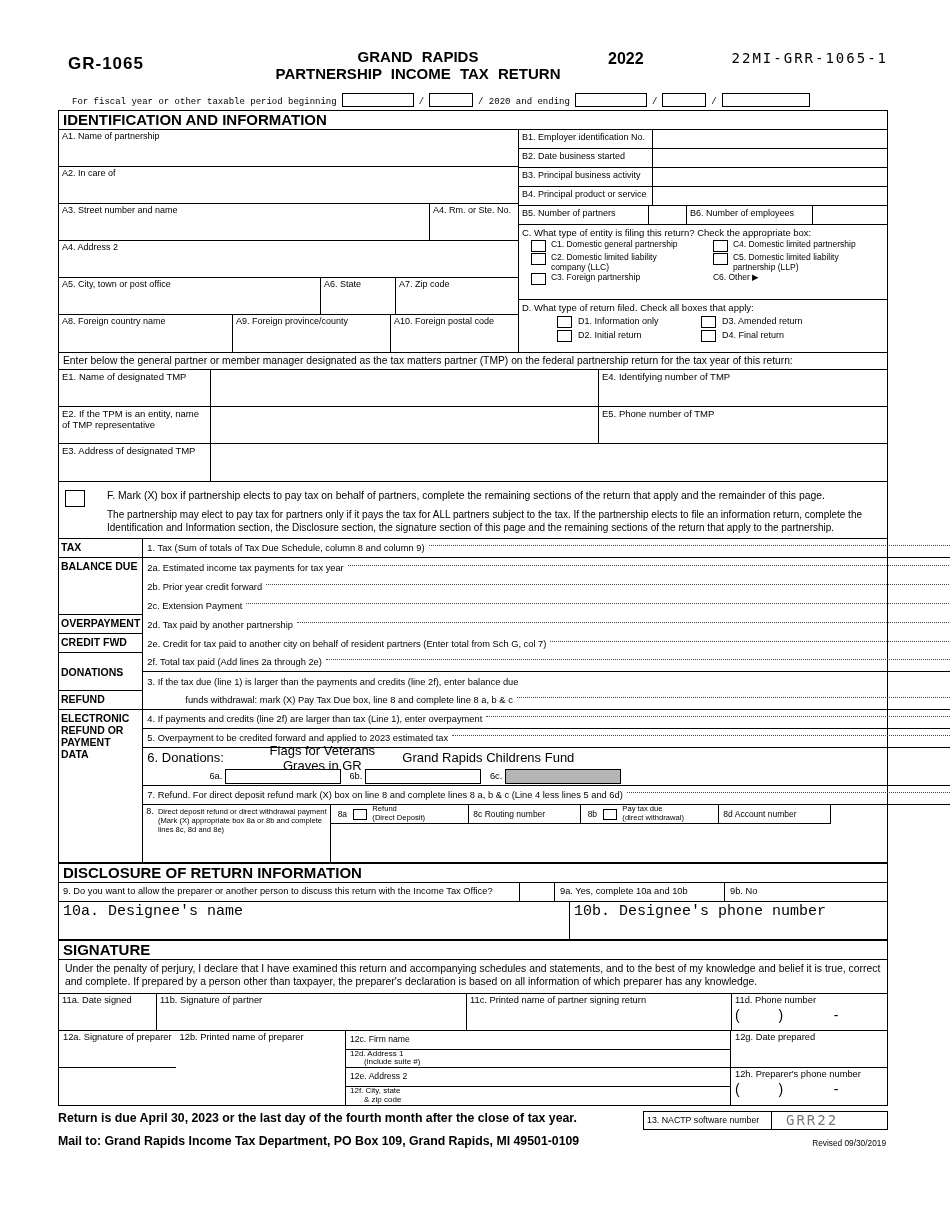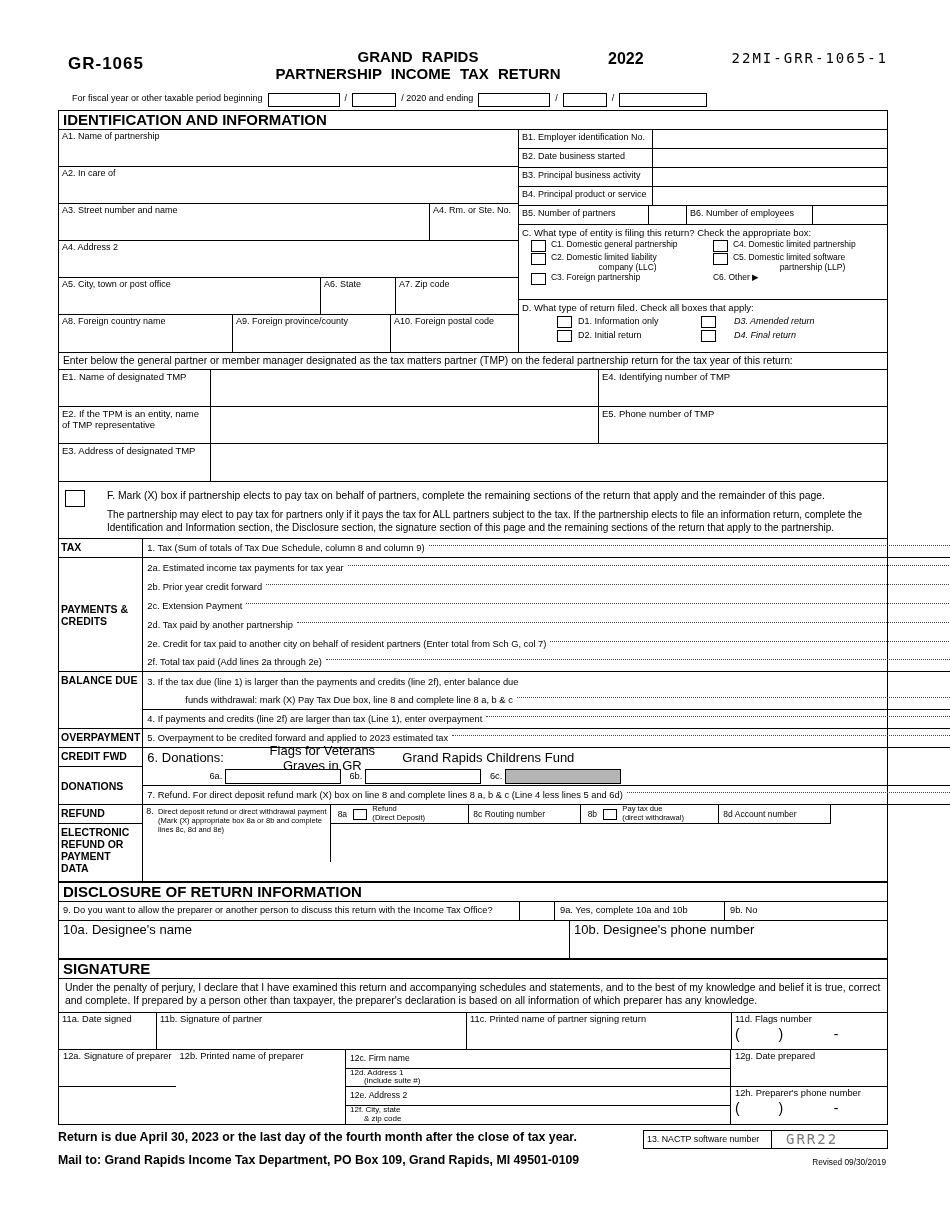--- a/index.html
+++ b/index.html
@@ -7,21 +7,21 @@
   .page{position:absolute;left:58px;top:44px;width:830px;}
 
   
   .hdr{position:relative;height:48px;}
   .hdr-form{position:absolute;left:10px;top:10px;font-size:17px;font-weight:bold;letter-spacing:1px;}
   .hdr-center{position:absolute;left:150px;top:4px;width:420px;text-align:center;font-weight:bold;font-size:15px;line-height:17px;word-spacing:5px;}
   .hdr-year{position:absolute;left:550px;top:6px;font-size:16px;font-weight:bold;}
   .hdr-code{position:absolute;right:0;top:6px;font-family:"DejaVu Sans Mono",monospace;font-size:14px;letter-spacing:2px;}
 
   
-  .fiscal{display:flex;align-items:flex-start;gap:5px;font-size:9px;padding:1px 0 3px 14px;}
+  .fiscal{display:flex;align-items:flex-end;gap:5px;font-size:9px;padding:1px 0 3px 14px;font-family:Liberation Mono, monospace;}
   .fbox{border:1px solid #000;height:14px;background:#fff;}
   .fb70{width:72px}.fb42{width:44px}.fb88{width:88px}
 
   
   .sec-title{border:1.6px solid #000;font-weight:bold;font-size:15px;line-height:18px;padding:0 4px;background:#fff;}
   .bx{border:1.6px solid #000;border-top:none;background:#fff;}
 
   
   .ident{display:flex;}
   .id-left{width:460px;display:flex;flex-direction:column;}
@@ -43,23 +43,23 @@
   .b5c3{width:126px;border-right:1px solid #000;padding:2px 3px;}
 
   .c-block{height:75px;border-bottom:1px solid #000;}
   .d-block{height:52px;}
   .cd-title{font-size:9.5px;padding:2px 3px 1px;}
   .c-row{display:flex;padding:1px 0 0 12px;font-size:8.5px;line-height:9.5px;}
   .c-col1{width:182px;display:flex;gap:5px;}
   .c-col2{flex:1;display:flex;gap:5px;}
   .d-row{display:flex;padding:2px 0 0 38px;font-size:9px;}
   .d-col1{width:144px;display:flex;gap:6px;}
-  .d-col2{flex:1;display:flex;gap:18px;font-style:italic;}
+  .d-col2{flex:1;display:flex;gap:6px;}
   .cb{width:15px;height:12px;border:1px solid #000;flex:none;background:#fff;}
-  .pre{white-space:pre-line;text-align:right;}
+  .pre{white-space:pre-line;}
 
   
   .tmp-intro{font-size:10.3px;padding:2px 4px;height:17px;}
   .tmp-row{display:flex;height:37px;border-bottom:1px solid #000;font-size:9.5px;}
   .tmp-row:last-child{border-bottom:none;}
   .tmp-l{width:152px;border-right:1px solid #000;padding:1px 3px;}
   .tmp-m{width:388px;border-right:1px solid #000;}
   .tmp-r{flex:1;padding:1px 3px;}
   .tmp-wide{flex:1;}
 
@@ -121,21 +121,21 @@
   .e-acct{flex:1;border-left:1px solid #000;height:100%;display:flex;align-items:center;padding-left:4px;font-size:8.5px;}
   .e-opt{width:113px;border-left:1px solid #000;height:100%;display:flex;align-items:center;padding-left:5px;font-size:8.5px;}
   .e-opt2{width:143px;border-left:1px solid #000;height:100%;display:flex;align-items:center;padding-left:5px;font-size:8.5px;}
 
   
   .disc-r1{display:flex;height:19px;border-bottom:1px solid #000;font-size:9.3px;}
   .d-q{flex:1;padding:3px 4px;white-space:nowrap;overflow:hidden;}
   .d-blank{width:35px;border-left:1px solid #000;}
   .d-9a{width:170px;border-left:1px solid #000;padding:3px 5px;}
   .d-9b{width:163px;border-left:1px solid #000;padding:3px 5px;}
-  .disc-r2{display:flex;height:37px;font-size:13px;}
+  .disc-r2{display:flex;height:37px;font-size:15px;font-family:Liberation Mono, monospace;}
   .d-10a{flex:1;padding:1px 4px;}
   .d-10b{width:318px;border-left:1px solid #000;padding:1px 4px;}
 
   
   .sig-decl{font-size:10.4px;line-height:13px;padding:2px 6px;border-bottom:1px solid #000;height:34px;}
   .sig-r1{display:flex;height:37px;border-bottom:1px solid #000;font-size:9.3px;}
   .s11a{width:97px;padding:1px 3px;}
   .s11b{width:310px;border-left:1px solid #000;padding:1px 3px;}
   .s11c{width:265px;border-left:1px solid #000;padding:1px 3px;}
   .s11d{flex:1;border-left:1px solid #000;padding:1px 3px;}
@@ -249,21 +249,21 @@
             </div>
         </div>
         <div class="c-row">
           <div class="c-col1">
               <span class="cb"></span>
               <span class="pre">C2. Domestic limited liability
 company (LLC)</span>
             </div>
           <div class="c-col2">
               <span class="cb"></span>
-              <span class="pre">C5. Domestic limited software
+              <span class="pre">C5. Domestic limited liability
 partnership (LLP)</span>
             </div>
         </div>
         <div class="c-row">
           <div class="c-col1">
               <span class="cb"></span>
               <span class="pre">C3. Foreign partnership</span>
             </div>
           <div class="c-col2">
               <span class="pre">C6. Other ▶</span>
@@ -316,21 +316,20 @@
 
   <div class="bx f-sec">
     <div class="f-cb"></div>
     <div class="f-text">F. Mark (X) box if partnership elects to pay tax on behalf of partners, complete the remaining sections of the return that apply and the remainder of this page.</div>
     <div class="f-note">The partnership may elect to pay tax for partners only if it pays the tax for ALL partners subject to the tax.  If the partnership elects to file an information return, complete the Identification and Information section, the Disclosure section, the signature section of this page and the remaining sections of the return that apply to the partnership.</div>
   </div>
 
   <div class="bx tax">
     <div class="tax-side">
       <div class="g gh19">TAX</div>
-      <div class="g gh114 gmid">PAYMENTS &amp; CREDITS</div>
       <div class="g gh57">BALANCE DUE</div>
       <div class="g gh19b">OVERPAYMENT</div>
       <div class="g gh19b">CREDIT FWD</div>
       <div class="g gh38 gmid">DONATIONS</div>
       <div class="g gh19b">REFUND</div>
       <div class="g gh57">ELECTRONIC REFUND OR PAYMENT DATA</div>
     </div>
     <div class="tax-main">
 
       <div class="tr gb">
@@ -511,21 +510,21 @@
   </div>
 
   <div class="sec-title">SIGNATURE</div>
   <div class="bx">
     <div class="sig-decl">Under the penalty of perjury, I declare that I have examined this return and accompanying schedules and statements, and to the best of my knowledge and belief it is true, correct and complete.  If prepared by a person other than taxpayer, the preparer's declaration is based on all information of which preparer has any knowledge.</div>
     <div class="sig-r1">
       <div class="s11a"><span>11a. Date signed</span></div>
       <div class="s11b"><span>11b. Signature of partner</span></div>
       <div class="s11c"><span>11c. Printed name of partner signing return</span></div>
       <div class="s11d">
-        <span>11d. Flags number</span>
+        <span>11d. Phone number</span>
         <span class="phone">(          )             -</span>
       </div>
     </div>
     <div class="sig-lower">
       <div class="sgl">
         <div class="c"><span>12a. Signature of preparer</span></div>
         <div class="c"><span>12b. Printed name of preparer</span></div>
       </div>
       <div class="sgm">
         <div class="c">

